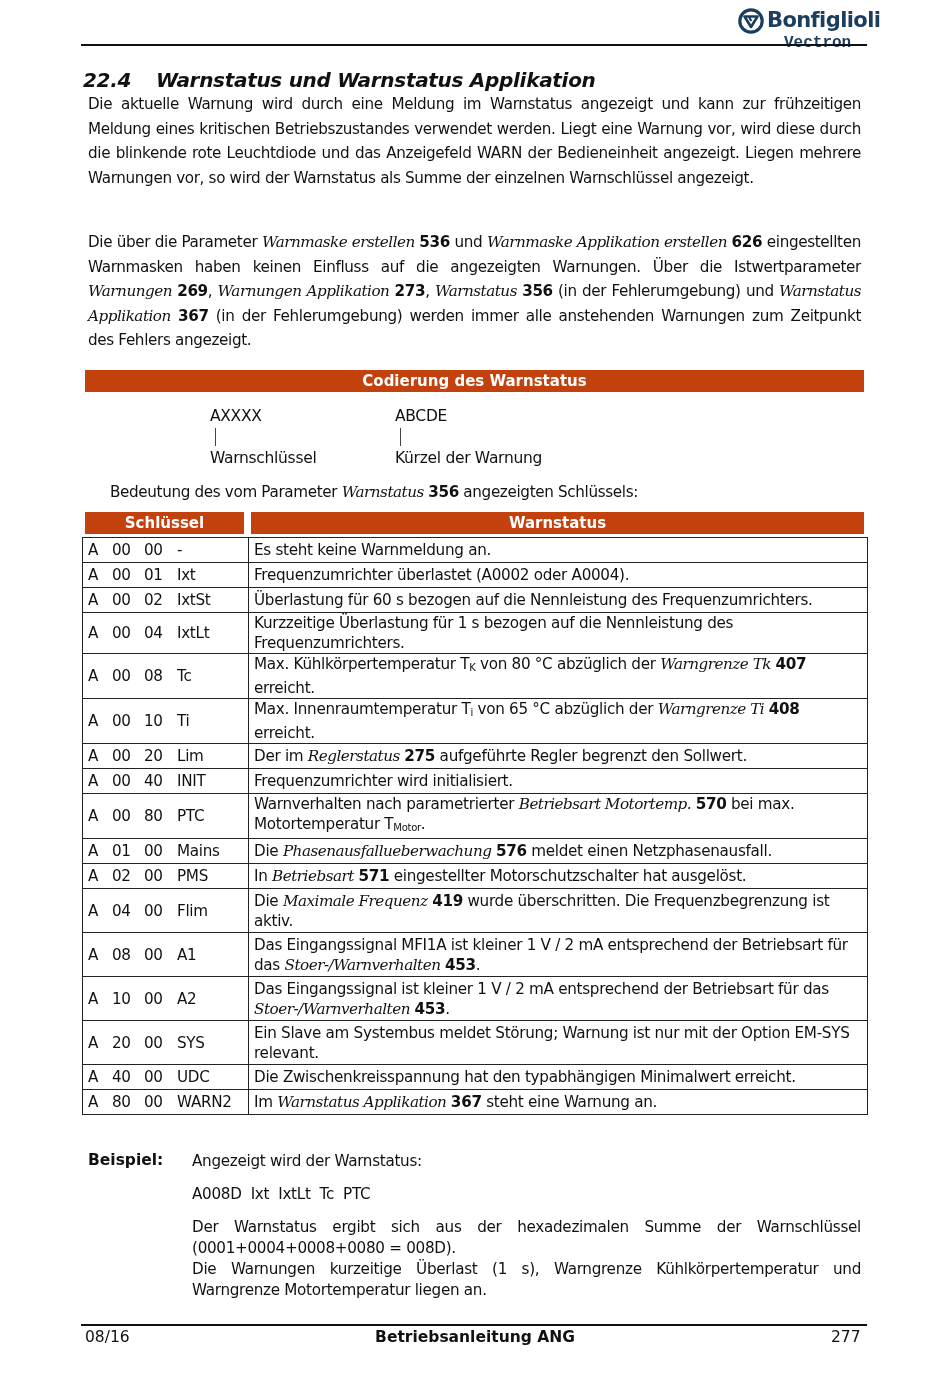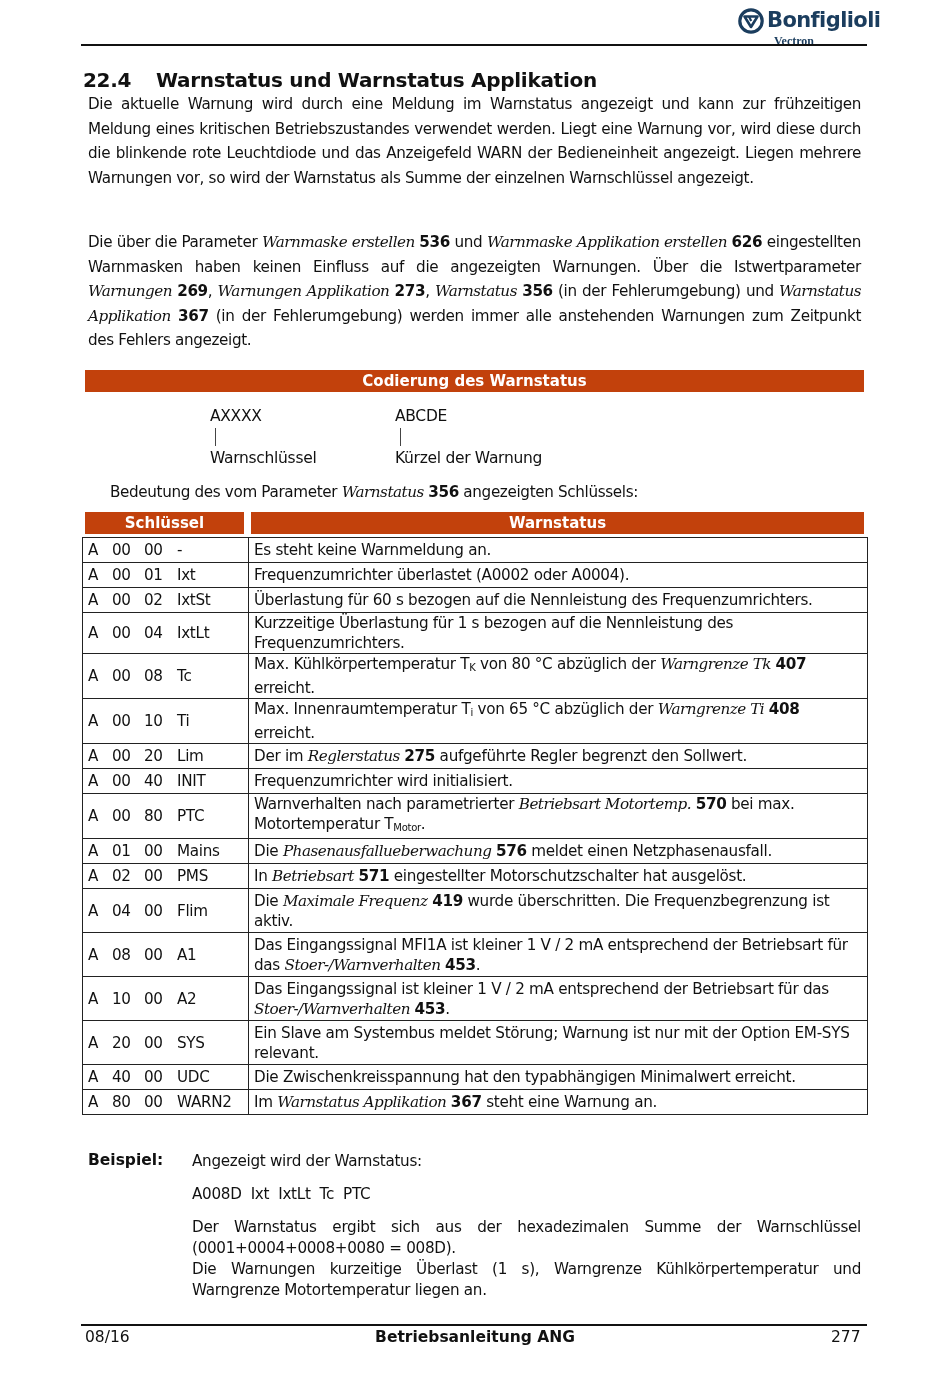--- a/index.html
+++ b/index.html
@@ -16,33 +16,34 @@
     .logo {
       position: absolute; left: 738px; top: 6px; width: 135px; height: 42px;
     }
     .logo-mark { position: absolute; left: 0; top: 2px; width: 26px; height: 26px; }
     .logo-name {
       position: absolute; left: 29px; top: 2px;
       font-family: "DejaVu Sans", sans-serif; font-weight: bold;
       font-size: 21px; color: #1b3d5e; letter-spacing: -0.6px;
     }
     .logo-sub {
-      position: absolute; left: 36px; top: 28px;
-      font-family: Liberation Serif, serif; font-weight: bold;
-      font-size: 12px; color: #1b3d5e;
+      position: absolute; left: 46px; top: 28px;
+      font-family: Liberation Mono, monospace; font-weight: bold;
+      font-size: 16px; color: #1b3d5e;
     }
     .header-rule {
       position: absolute; left: 81px; top: 44px; width: 786px; height: 2px; background: #111;
     }
 
     
     .section-heading {
       position: absolute; left: 83px; top: 68px;
       font-family: "DejaVu Sans", sans-serif; font-weight: bold; font-size: 20px;
       letter-spacing: -0.3px;
+      font-style: italic;
     }
     .section-heading .num { display: inline-block; width: 73px; }
 
     .para {
       position: absolute; left: 88px; width: 773px;
       font-size: 15.2px; line-height: 24.5px; text-align: justify;
       letter-spacing: -0.35px;
     }
     .it { font-family: "DejaVu Serif", serif; font-style: italic; letter-spacing: -0.5px; }
     .b { font-weight: bold; }

